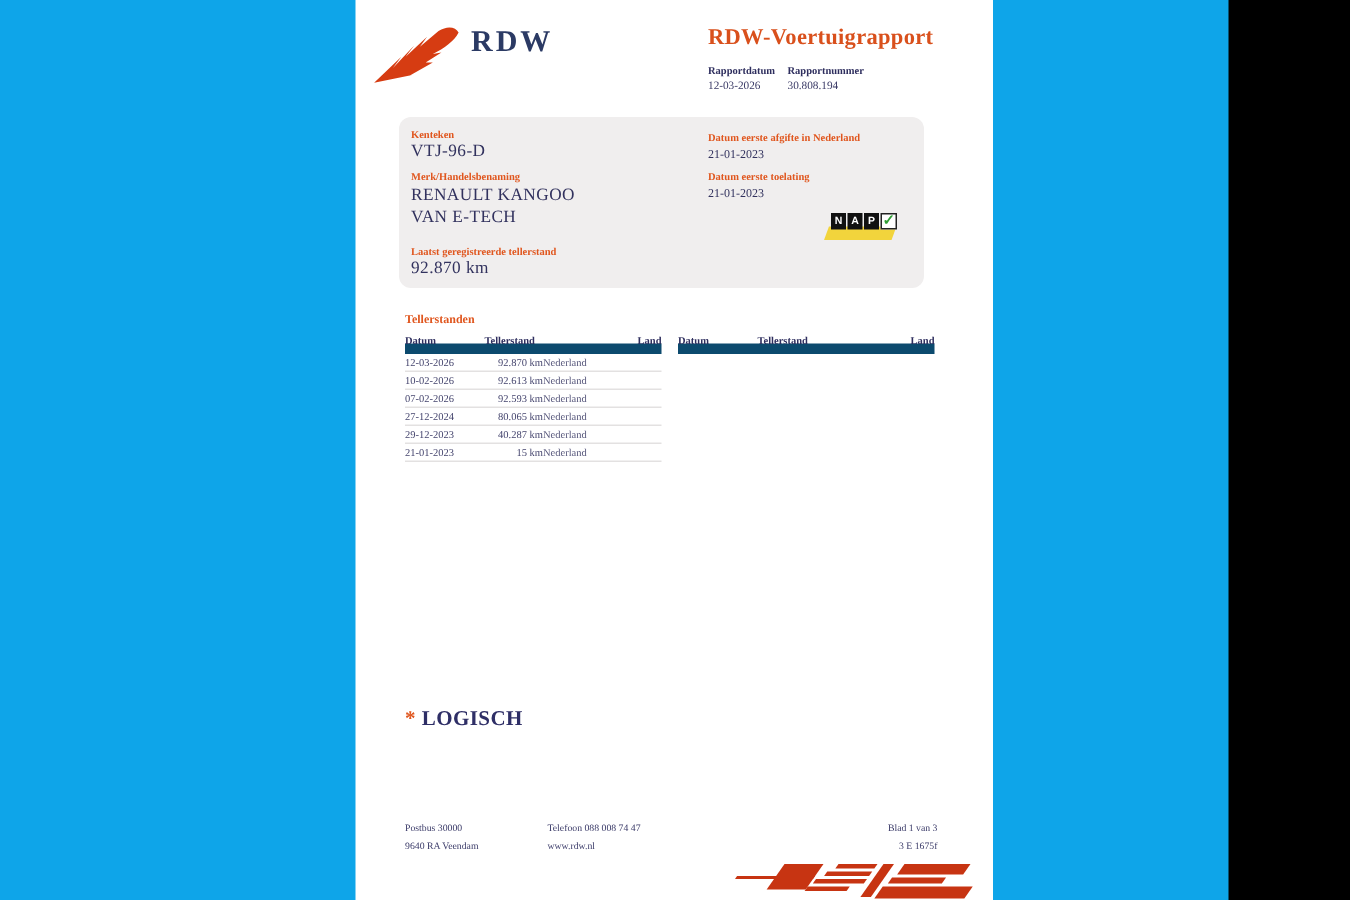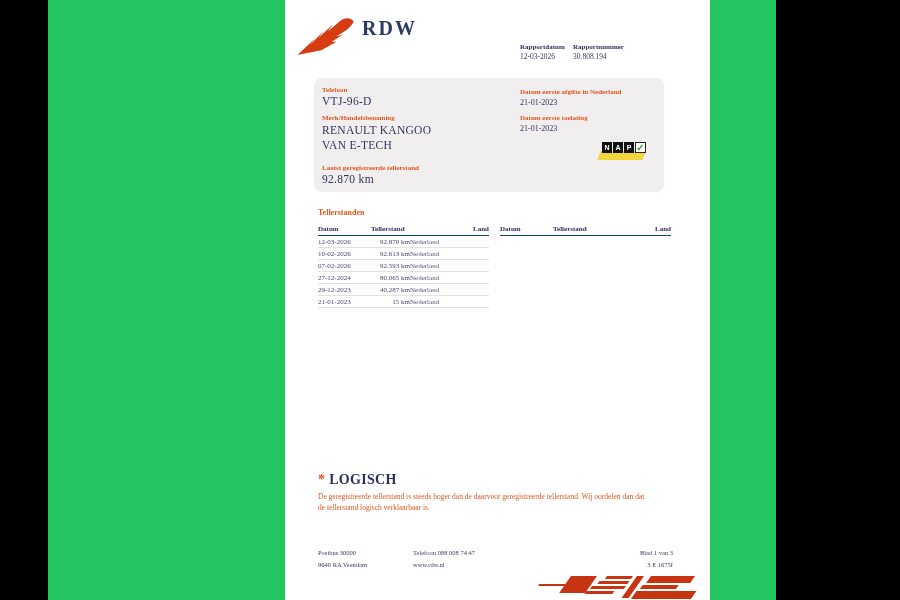--- a/index.html
+++ b/index.html
@@ -1,18 +1,18 @@
 <!DOCTYPE html>
 <html><head>
 <meta charset="utf-8">
 <style>
   * { margin:0; padding:0; box-sizing:border-box; }
   html,body { width:900px; height:600px; background:#000; overflow:hidden;
               font-family:"Liberation Serif", serif; }
-  .stage { position:relative; width:728px; height:600px; background:#22c55e;margin-left:48px; }
+  .stage { position:relative; width:819px; height:600px; background:#0ea5e9; }
   .page  { position:absolute; left:237px; top:0; width:425px; height:600px;
            background:#ffffff; overflow:hidden; }
 
   
   .logo-feather { position:absolute; left:10px; top:15px; width:64px; height:42px; }
   .logo-text { position:absolute; left:77px; top:17px; font-size:20px; font-weight:bold;
                letter-spacing:2px; color:#2b3a64; }
   .doc-title { position:absolute; left:235px; top:17px; font-size:15px; font-weight:bold;
                color:#d9501c; letter-spacing:0.2px; }
   .meta-label { position:absolute; top:43px; font-size:7px; font-weight:bold; color:#2e2e5e; }
@@ -40,21 +40,21 @@
                border:1px solid #222; color:#2f9e34; font-size:10px; font-weight:bold;
                line-height:10px; text-align:center; }
 
   
   .section-title { position:absolute; left:33px; top:208px; font-size:8px; font-weight:bold;
                    color:#e0561e; }
   .table { position:absolute; top:223px; width:171px; font-size:7px; }
   .table-left  { left:33px; }
   .table-right { left:215px; }
   .thead { display:grid; grid-template-columns:53px 60px 1fr; height:13px;
-           align-items:end; border-bottom:1px solid #0c4a6e; padding-bottom:2px;
+           align-items:end; border-bottom:7px solid #0c4a6e; padding-bottom:2px;
            font-weight:bold; color:#2e2e5e; }
   .thead .h-land { text-align:right; }
   .trow { display:grid; grid-template-columns:58px 34px 1fr; height:12px;
           align-items:center; border-bottom:1px solid #e3e1e1; color:#45456e; }
   .trow .c-teller { text-align:right; }
   .trow .c-land   { color:#55557a; }
 
   
   .footnote { position:absolute; left:33px; top:472px; width:335px; }
   .fn-title { font-size:14px; font-weight:bold; color:#2e2e66; letter-spacing:0.3px; }
@@ -74,27 +74,28 @@
 <body>
 
 <div class="stage">
   <div class="page">
 
     <svg class="logo-feather" viewBox="0 0 64 44">
       <path fill="#d63c12" d="M1,42 L20,24 L14,32 L29,16 L23,24 L38,10 L33,17 L46,6
                C52,2 58,3 60,7 C57,13 50,18 42,22 L48,21 L37,28 L42,28 L26,37 L31,36 Z"></path>
     </svg>
     <div class="logo-text">RDW</div>
+    <div class="doc-title">RDW-Voertuigrapport</div>
     <div class="meta-label m-col1">Rapportdatum</div>
     <div class="meta-label m-col2">Rapportnummer</div>
     <div class="meta-value m-col1">12-03-2026</div>
     <div class="meta-value m-col2">30.808.194</div>
 
     <div class="panel">
-      <div class="lbl" style="left:8px; top:8px;">Telefoon</div>
+      <div class="lbl" style="left:8px; top:8px;">Kenteken</div>
       <div class="val val-lg" style="left:8px; top:17px;">VTJ-96-D</div>
       <div class="lbl" style="left:8px; top:36px;">Merk/Handelsbenaming</div>
       <div class="val val-lg" style="left:8px; top:46px;">RENAULT KANGOO</div>
       <div class="val val-lg" style="left:8px; top:61px;">VAN E-TECH</div>
       <div class="lbl" style="left:8px; top:86px;">Laatst geregistreerde tellerstand</div>
       <div class="val val-lg" style="left:8px; top:95px;">92.870 km</div>
 
       <div class="lbl" style="left:206px; top:10px;">Datum eerste afgifte in Nederland</div>
       <div class="val val-sm" style="left:206px; top:20px;">21-01-2023</div>
       <div class="lbl" style="left:206px; top:36px;">Datum eerste toelating</div>
@@ -156,21 +157,20 @@
         <span class="h-teller">Tellerstand</span>
         <span class="h-land">Land</span>
       </div>
     </div>
 
     <div class="footnote">
       <div class="fn-title">
         <span class="ast">*</span>
         <span>LOGISCH</span>
       </div>
-      <div class="fn-text">De geregistreerde tellerstand is steeds hoger dan de daarvoor geregistreerde tellerstand. Wij oordelen dan dat de tellerstand logisch verklaarbaar is.</div>
     </div>
 
     <div class="footer-col f-col1">
       <div>Postbus 30000</div>
       <div>9640 RA Veendam</div>
     </div>
     <div class="footer-col f-col2">
       <div>Telefoon 088 008 74 47</div>
       <div>www.rdw.nl</div>
     </div>

